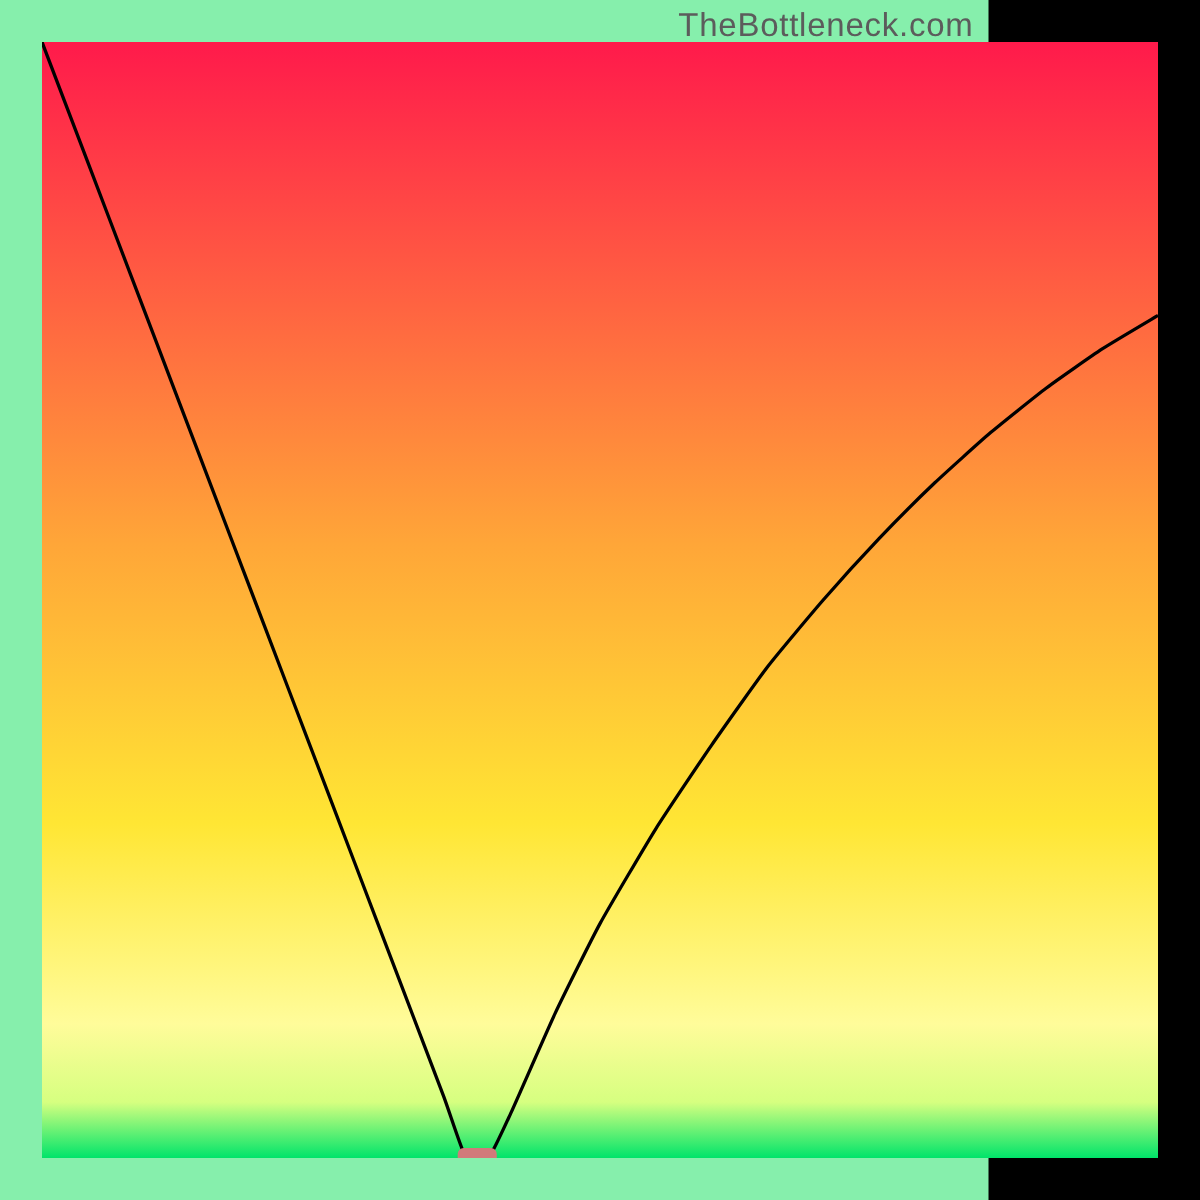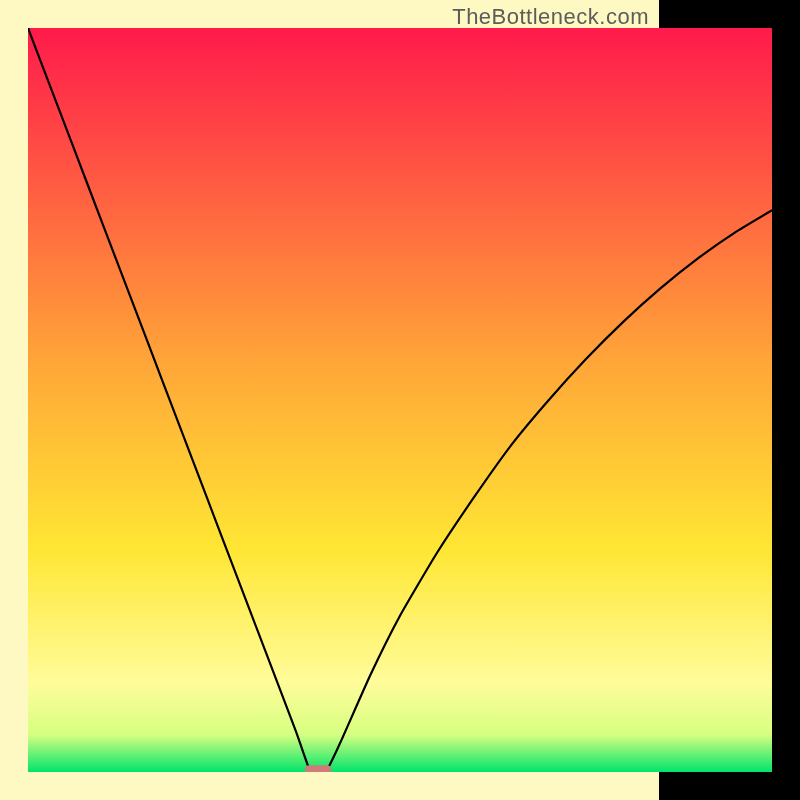--- a/index.html
+++ b/index.html
@@ -8,21 +8,21 @@
     width: 800px;
     height: 800px;
     background: #000000;
     font-family: Arial, Helvetica, sans-serif;
     overflow: hidden;
   }
   .frame {
     position: relative;
     width: 659px;
     height: 800px;
-    background: #fef9c3;
+    background: #86efac;
   }
   .watermark {
     position: absolute;
     top: 4px;
     right: 10px;
     color: #5c5c5c;
     font-size: 22px;
     font-weight: 400;
     letter-spacing: 0.5px;
     z-index: 5;

